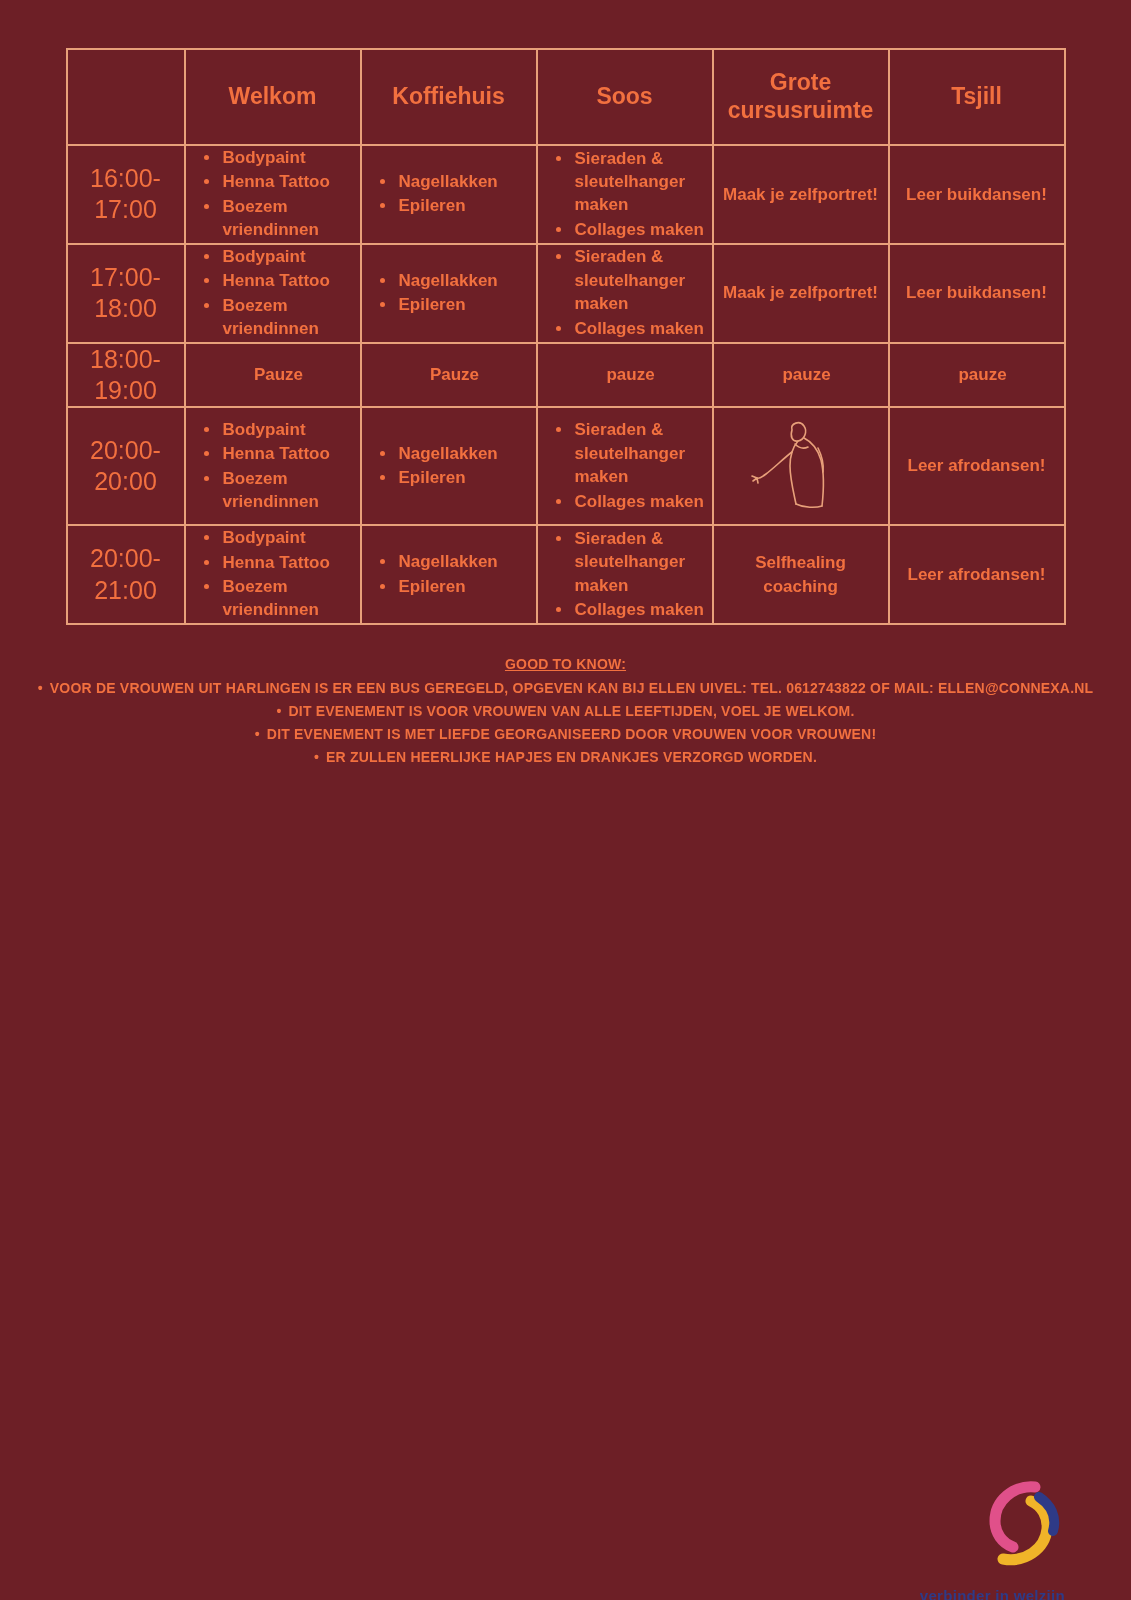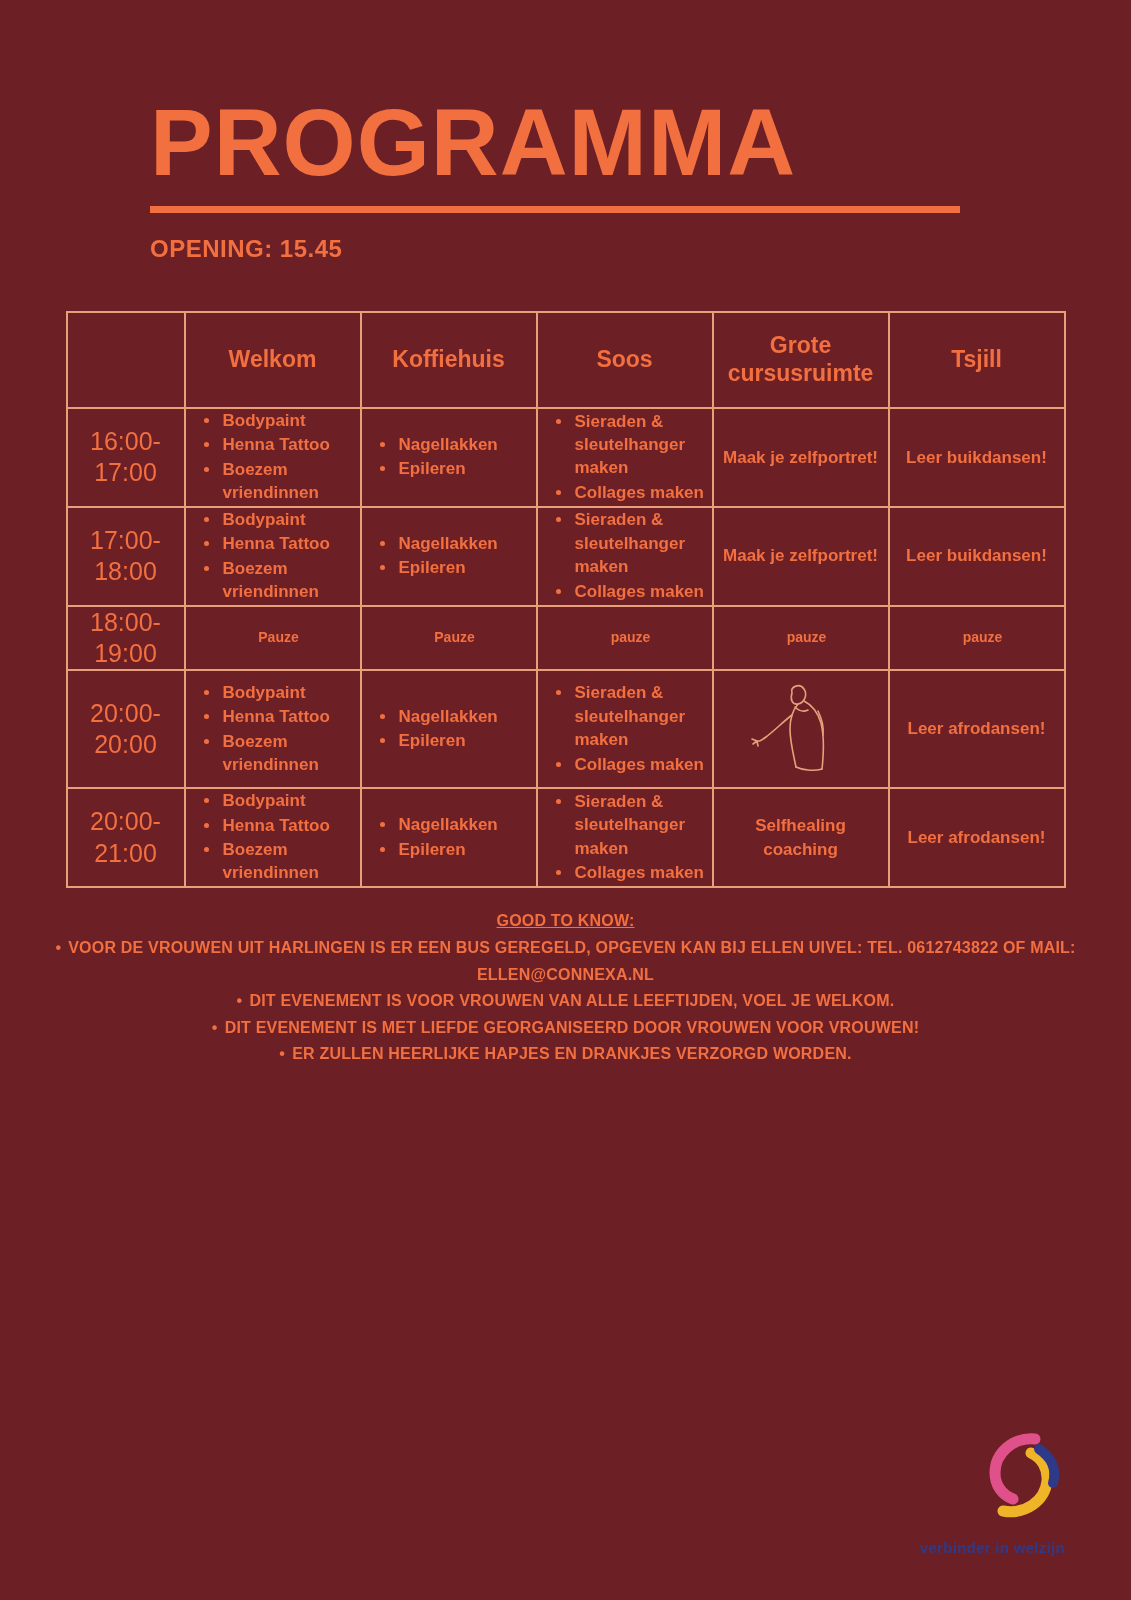--- a/index.html
+++ b/index.html
@@ -101,37 +101,37 @@
   }
   ul.items {
     margin: 0;
     padding-left: 35px;
     list-style: disc;
   }
   ul.items li {
     margin: 0 0 1px 0;
     padding-left: 2px;
   }
-  .pauze-row td.cell { font-size: 14px; padding-left: 20px; }
+  .pauze-row td.cell { font-size: 17px; padding-left: 20px; }
 
   
   .figure-cell {
     text-align: center;
   }
   .figure-cell svg {
     display: block;
     margin: 0 auto;
   }
 
   
   .notes {
-    margin-top: 20px;
-    text-align: center;
-    color: #f2703f;
-    font-size: 16px;
+    margin-top: 28px;
+    text-align: center;
+    color: #f2703f;
+    font-size: 14px;
     font-weight: bold;
     letter-spacing: 0.2px;
     line-height: 1.65;
   }
   .notes .gtk {
     text-decoration: underline;
     display: block;
     margin-bottom: 1px;
   }
   .notes ul {
@@ -171,25 +171,20 @@
     letter-spacing: 0.3px;
     margin-top: 12px;
     margin-right: 4px;
   }
 </style>
 </head>
 <body>
 
 <div class="page">
 
-  <div class="header">
-    <div class="title">PROGRAMMA</div>
-    <div class="title-rule"></div>
-    <div class="opening">OPENING: 15.45</div>
-  </div>
 
   <div class="table-wrap">
     <table class="programma">
       <colgroup>
         <col class="c-time">
         <col class="c-col">
         <col class="c-col">
         <col class="c-col">
         <col class="c-col">
         <col class="c-col">

